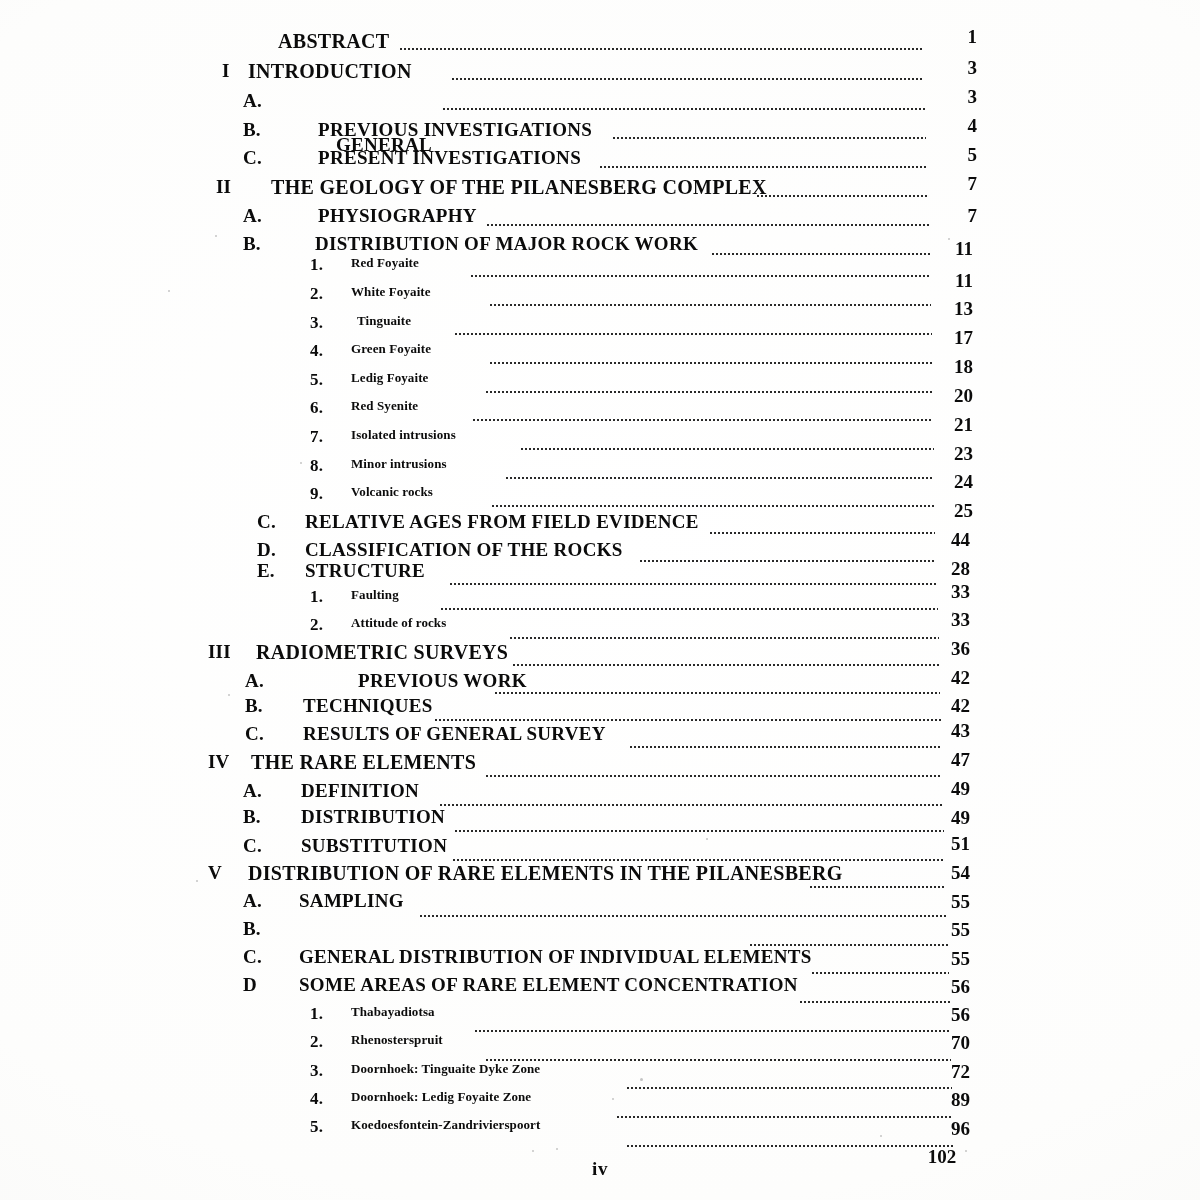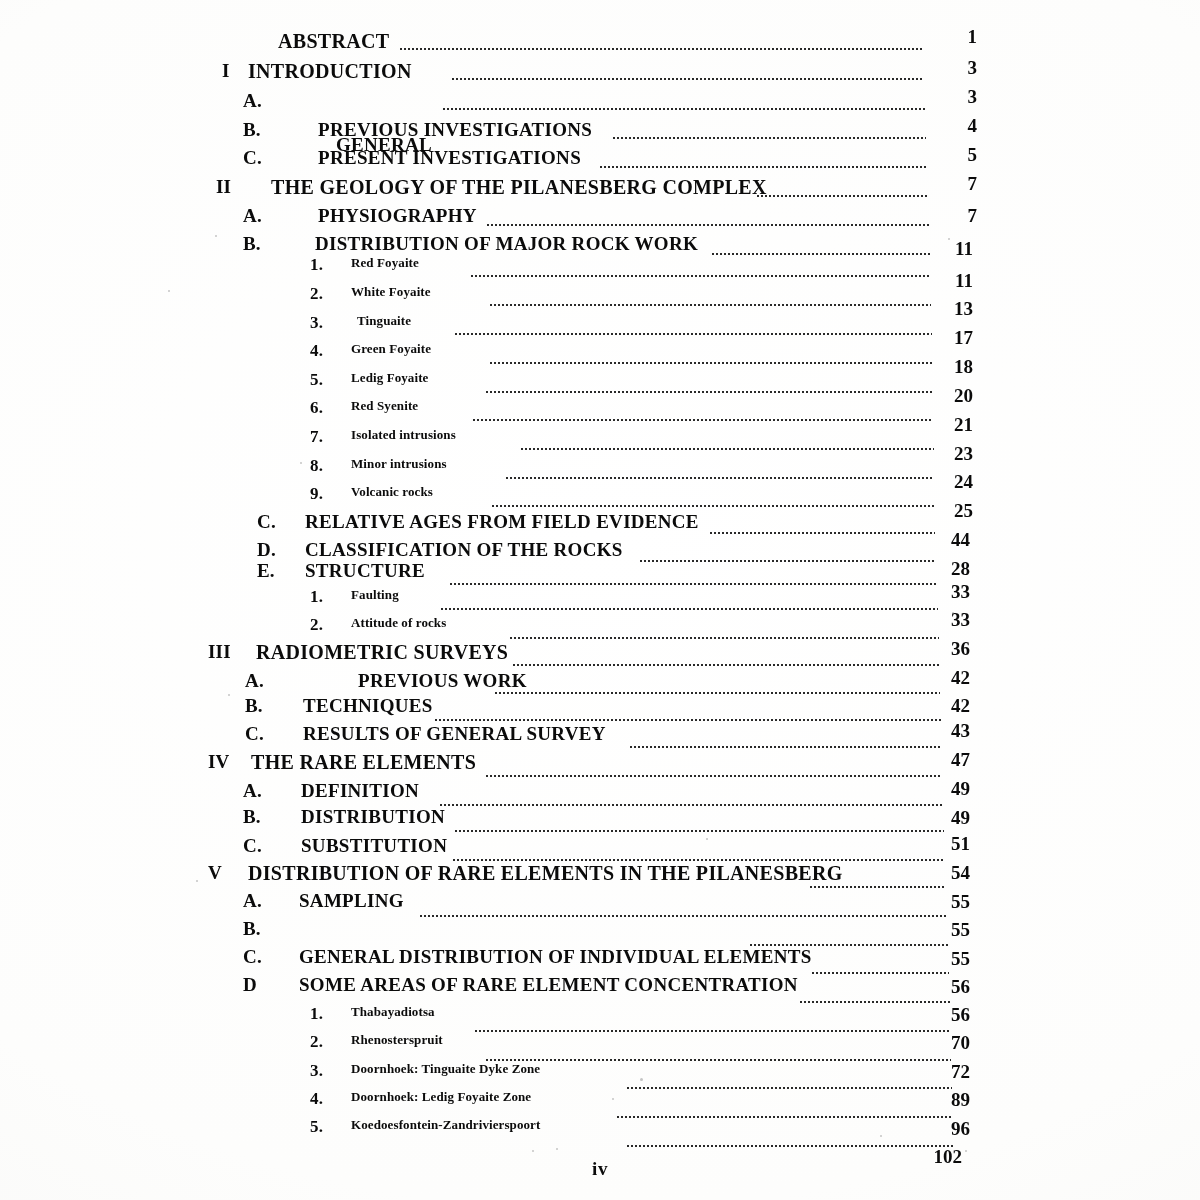--- a/index.html
+++ b/index.html
@@ -367,21 +367,21 @@
       <span class="num digit" style="left: 310px;">4.</span>
       <span class="title t-leaf" style="left: 351px;">Doornhoek: Ledig Foyaite Zone</span>
     </div>
     <div class="leader" style="left: 617px; width: 336px; top: 1116px; position: absolute;"></div>
     <div class="page" style="left: 930px; top: 1118px; width: 40px;">96</div>
     <div class="row" style="top: 1117px;">
       <span class="num digit" style="left: 310px;">5.</span>
       <span class="title t-leaf" style="left: 351px;">Koedoesfontein-Zandrivierspoort</span>
     </div>
     <div class="leader" style="left: 627px; width: 326px; top: 1145px; position: absolute;"></div>
-    <div class="page" style="left: 922px; top: 1146px; width: 40px;">102</div>
+    <div class="page" style="left: 922px; top: 1146px; width: 40px; text-align: center;">102</div>
   </div>
 
 <div id="folio">iv</div>
 
 <div class="speck" style="left: 215px; top: 235px; width: 2px; height: 2px;"></div>
 <div class="speck" style="left: 168px; top: 290px; width: 2px; height: 2px;"></div>
 <div class="speck" style="left: 948px; top: 238px; width: 2px; height: 2px;"></div>
 <div class="speck" style="left: 612px; top: 543px; width: 2px; height: 2px;"></div>
 <div class="speck" style="left: 952px; top: 612px; width: 2px; height: 2px;"></div>
 <div class="speck" style="left: 228px; top: 694px; width: 2px; height: 2px;"></div>

